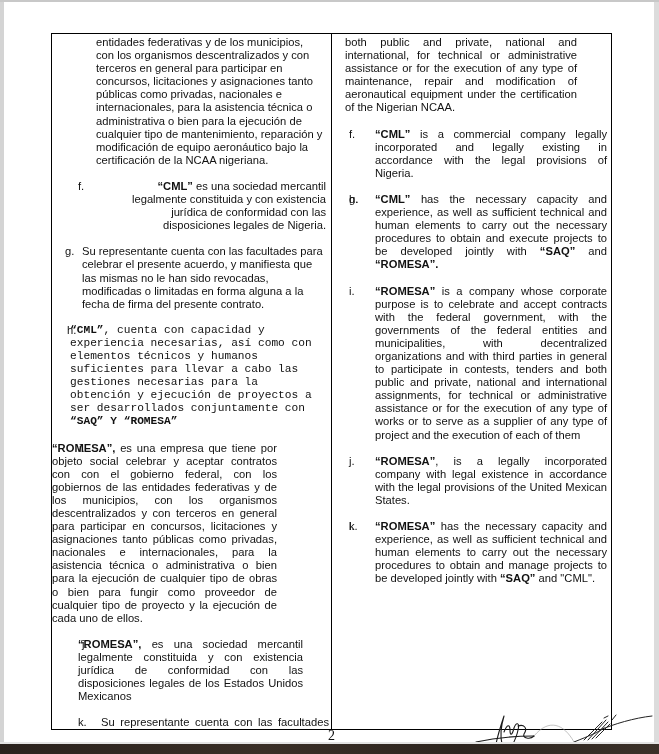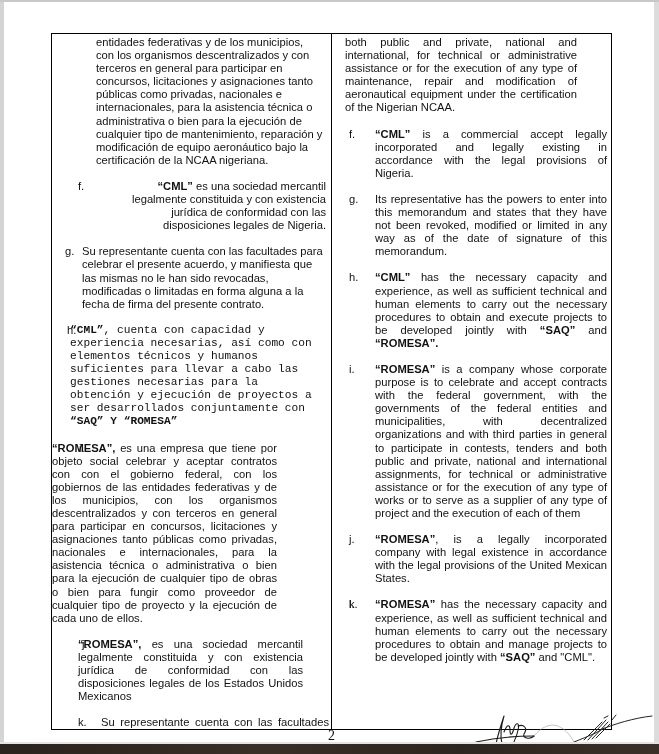--- a/index.html
+++ b/index.html
@@ -100,26 +100,25 @@
         <span class="text justify">Su representante cuenta con las facultades para celebrar el presente acuerdo, y manifiesta que las mismas no le han sido revocadas, modificadas o limitadas en forma alguna a la fecha de firma del presente contrato.</span>
       </div>
 
     </div>
 
     <div class="col col-right">
       <div class="right-cont justify" style="width:232px;text-align:justify">both public and private, national and international, for technical or administrative assistance or for the execution of any type of maintenance, repair and modification of aeronautical equipment under the certification of the Nigerian NCAA.</div>
 
       <div class="item ritem">
         <span class="letter">f.</span>
-        <span class="text justify"><b>“CML”</b><span> is a commercial accept legally incorporated and legally existing in accordance with the legal provisions of Nigeria.</span></span>
+        <span class="text justify"><b>“CML”</b><span> is a commercial company legally incorporated and legally existing in accordance with the legal provisions of Nigeria.</span></span>
       </div>
 
       <div class="item ritem">
         <span class="letter">g.</span>
-        <span class="text justify">Its representative has the powers to enter into this memorandum and states that they have not been revoked, modified or limited in any way as of the date of signature of this memorandum.</span>
       </div>
 
       <div class="item ritem">
         <span class="letter">h.</span>
         <span class="text justify"><b>“CML”</b><span> has the necessary capacity and experience, as well as sufficient technical and human elements to carry out the necessary procedures to obtain and execute projects to be developed jointly with </span><b>“SAQ”</b><span> and </span><b>“ROMESA”.</b></span>
       </div>
 
       <div class="item ritem">
         <span class="letter">i.</span>
         <span class="text justify"><b>“ROMESA”</b><span> is a company whose corporate purpose is to celebrate and accept contracts with the federal government, with the governments of the federal entities and municipalities, with decentralized organizations and with third parties in general to participate in contests, tenders and both public and private, national and international assignments, for technical or administrative assistance or for the execution of any type of works or to serve as a supplier of any type of project and the execution of each of them</span></span>

